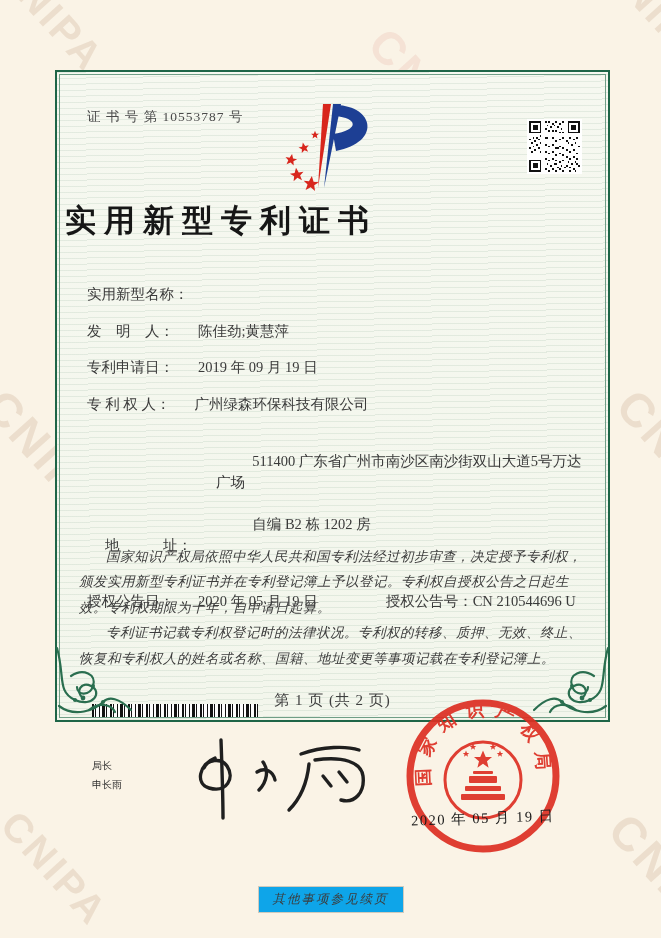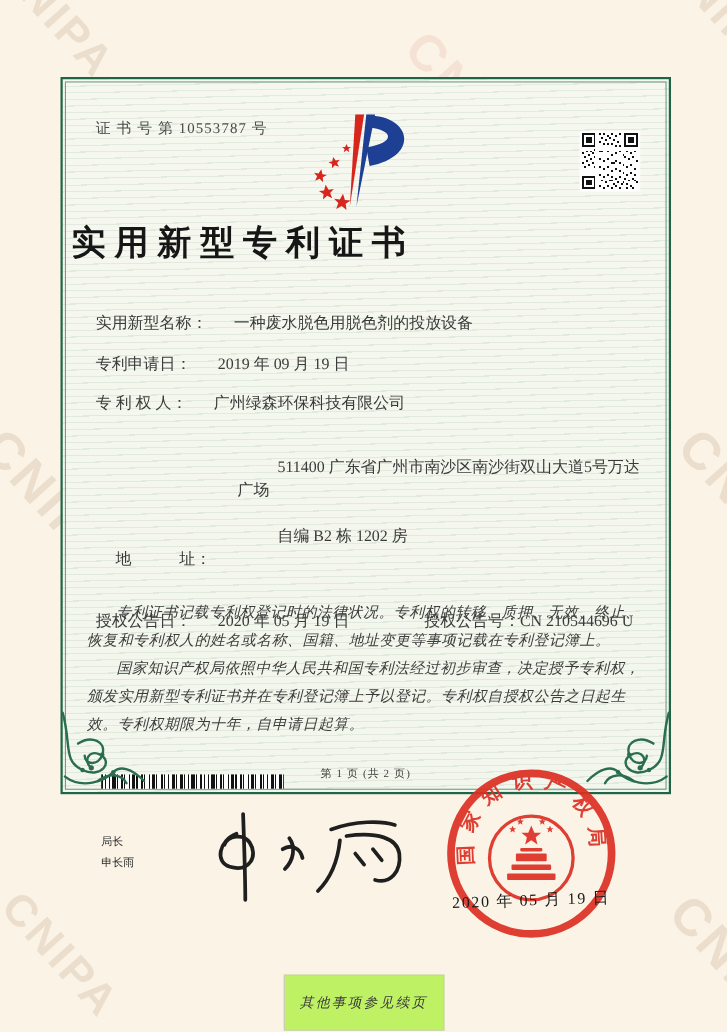--- a/index.html
+++ b/index.html
@@ -83,26 +83,26 @@
   .sig-block{
     position:absolute;left:35px;top:684px;z-index:2;
     font-family:"Liberation Sans","DejaVu Sans",sans-serif;
     font-size:10px;color:#2b2b2b;line-height:1.9;
   }
   .autograph{position:absolute;left:120px;top:648px;width:232px;height:112px;z-index:2;}
   .seal{position:absolute;left:342px;top:620px;width:168px;height:168px;z-index:2;}
 
   .page-info{
     position:absolute;left:0;right:0;bottom:10px;text-align:center;
-    font-size:10px;color:#3e3e3e;z-index:2;letter-spacing:1px;
+    font-size:15px;color:#3e3e3e;z-index:2;letter-spacing:1px;
   }
   .continuation{
     position:absolute;left:50%;top:886px;transform:translateX(-50%);
-    background:#bef264;border:1px solid #cfcabd;
-    padding:16px 14px;font-size:12.5px;font-style:italic;color:#3c3c3c;
+    background:#0ea5e9;border:1px solid #cfcabd;
+    padding:4px 14px;font-size:12.5px;font-style:italic;color:#3c3c3c;
     letter-spacing:2px;z-index:2;white-space:nowrap;
   }
 </style>
 </head>
 <body>
 
 <div class="page">
 
   <div class="wm" style="left:-18px;top:-8px;">CNIPA</div>
   <div class="wm" style="left:588px;top:-12px;">CNIPA</div>
@@ -197,21 +197,24 @@
                    M27,24h1v1h-1z M11,28h1v1h-1z M15,28h1v1h-1z M19,28h1v1h-1z M23,28h1v1h-1z M26,28h1v1h-1z"></path>
         </g>
       </svg>
     </div>
 
     <div class="title">实用新型专利证书</div>
 
     <div class="fields">
       <div class="frow">
         <span class="flabel">实用新型名称：</span>
-        <span class="fvalue">一种废水脱色用脱色剂的投放设备</span>
+      </div>
+      <div class="frow">
+        <span class="flabel">发　明　人：</span>
+        <span class="fvalue">陈佳劲;黄慧萍</span>
       </div>
       <div class="frow">
         <span class="flabel">专利申请日：</span>
         <span class="fvalue">2019 年 09 月 19 日</span>
       </div>
       <div class="frow">
         <span class="flabel">专 利 权 人：</span>
         <span class="fvalue">广州绿森环保科技有限公司</span>
       </div>
       <div class="frow" style="margin-bottom:10px;margin-left:18px;">
@@ -225,22 +228,22 @@
         <span class="flabel">授权公告日：</span>
         <span class="fvalue">2020 年 05 月 19 日</span>
         <span class="second">
           <span class="flabel">授权公告号：</span>
           <span class="fvalue">CN 210544696 U</span>
         </span>
       </div>
     </div>
 
     <div class="bodytext">
+      <p>国家知识产权局依照中华人民共和国专利法经过初步审查，决定授予专利权，颁发实用新型专利证书并在专利登记簿上予以登记。专利权自授权公告之日起生效。专利权期限为十年，自申请日起算。</p>
       <p>专利证书记载专利权登记时的法律状况。专利权的转移、质押、无效、终止、恢复和专利权人的姓名或名称、国籍、地址变更等事项记载在专利登记簿上。</p>
-      <p>国家知识产权局依照中华人民共和国专利法经过初步审查，决定授予专利权，颁发实用新型专利证书并在专利登记簿上予以登记。专利权自授权公告之日起生效。专利权期限为十年，自申请日起算。</p>
     </div>
 
     <div class="barcode"></div>
 
     <div class="sig-block">
       <div>局长</div>
       <div>申长雨</div>
     </div>
 
     <svg class="autograph" viewBox="0 0 232 112">

